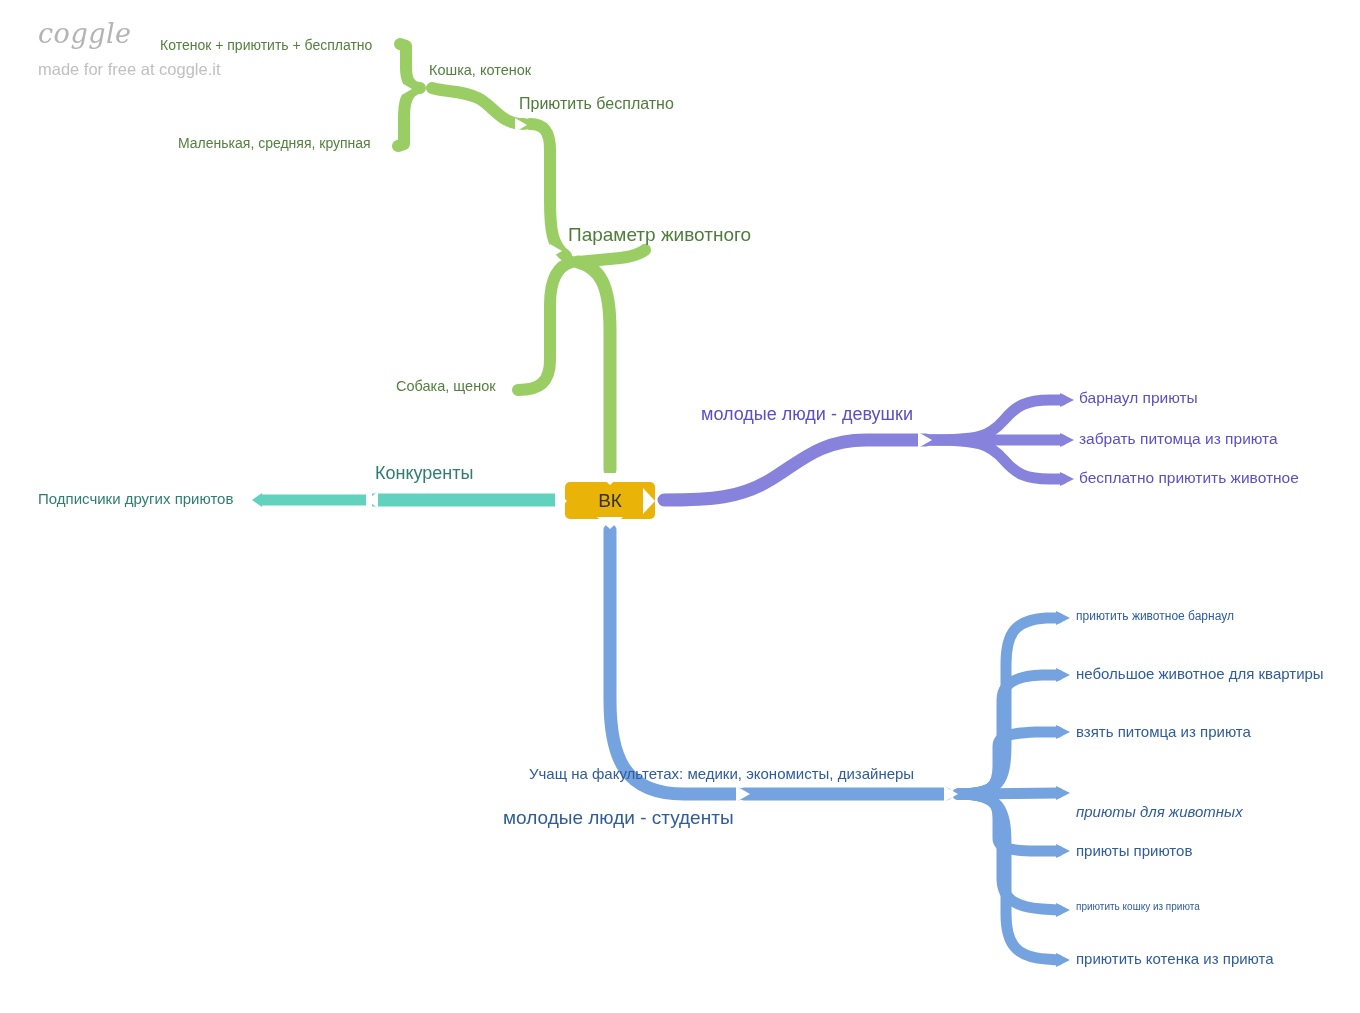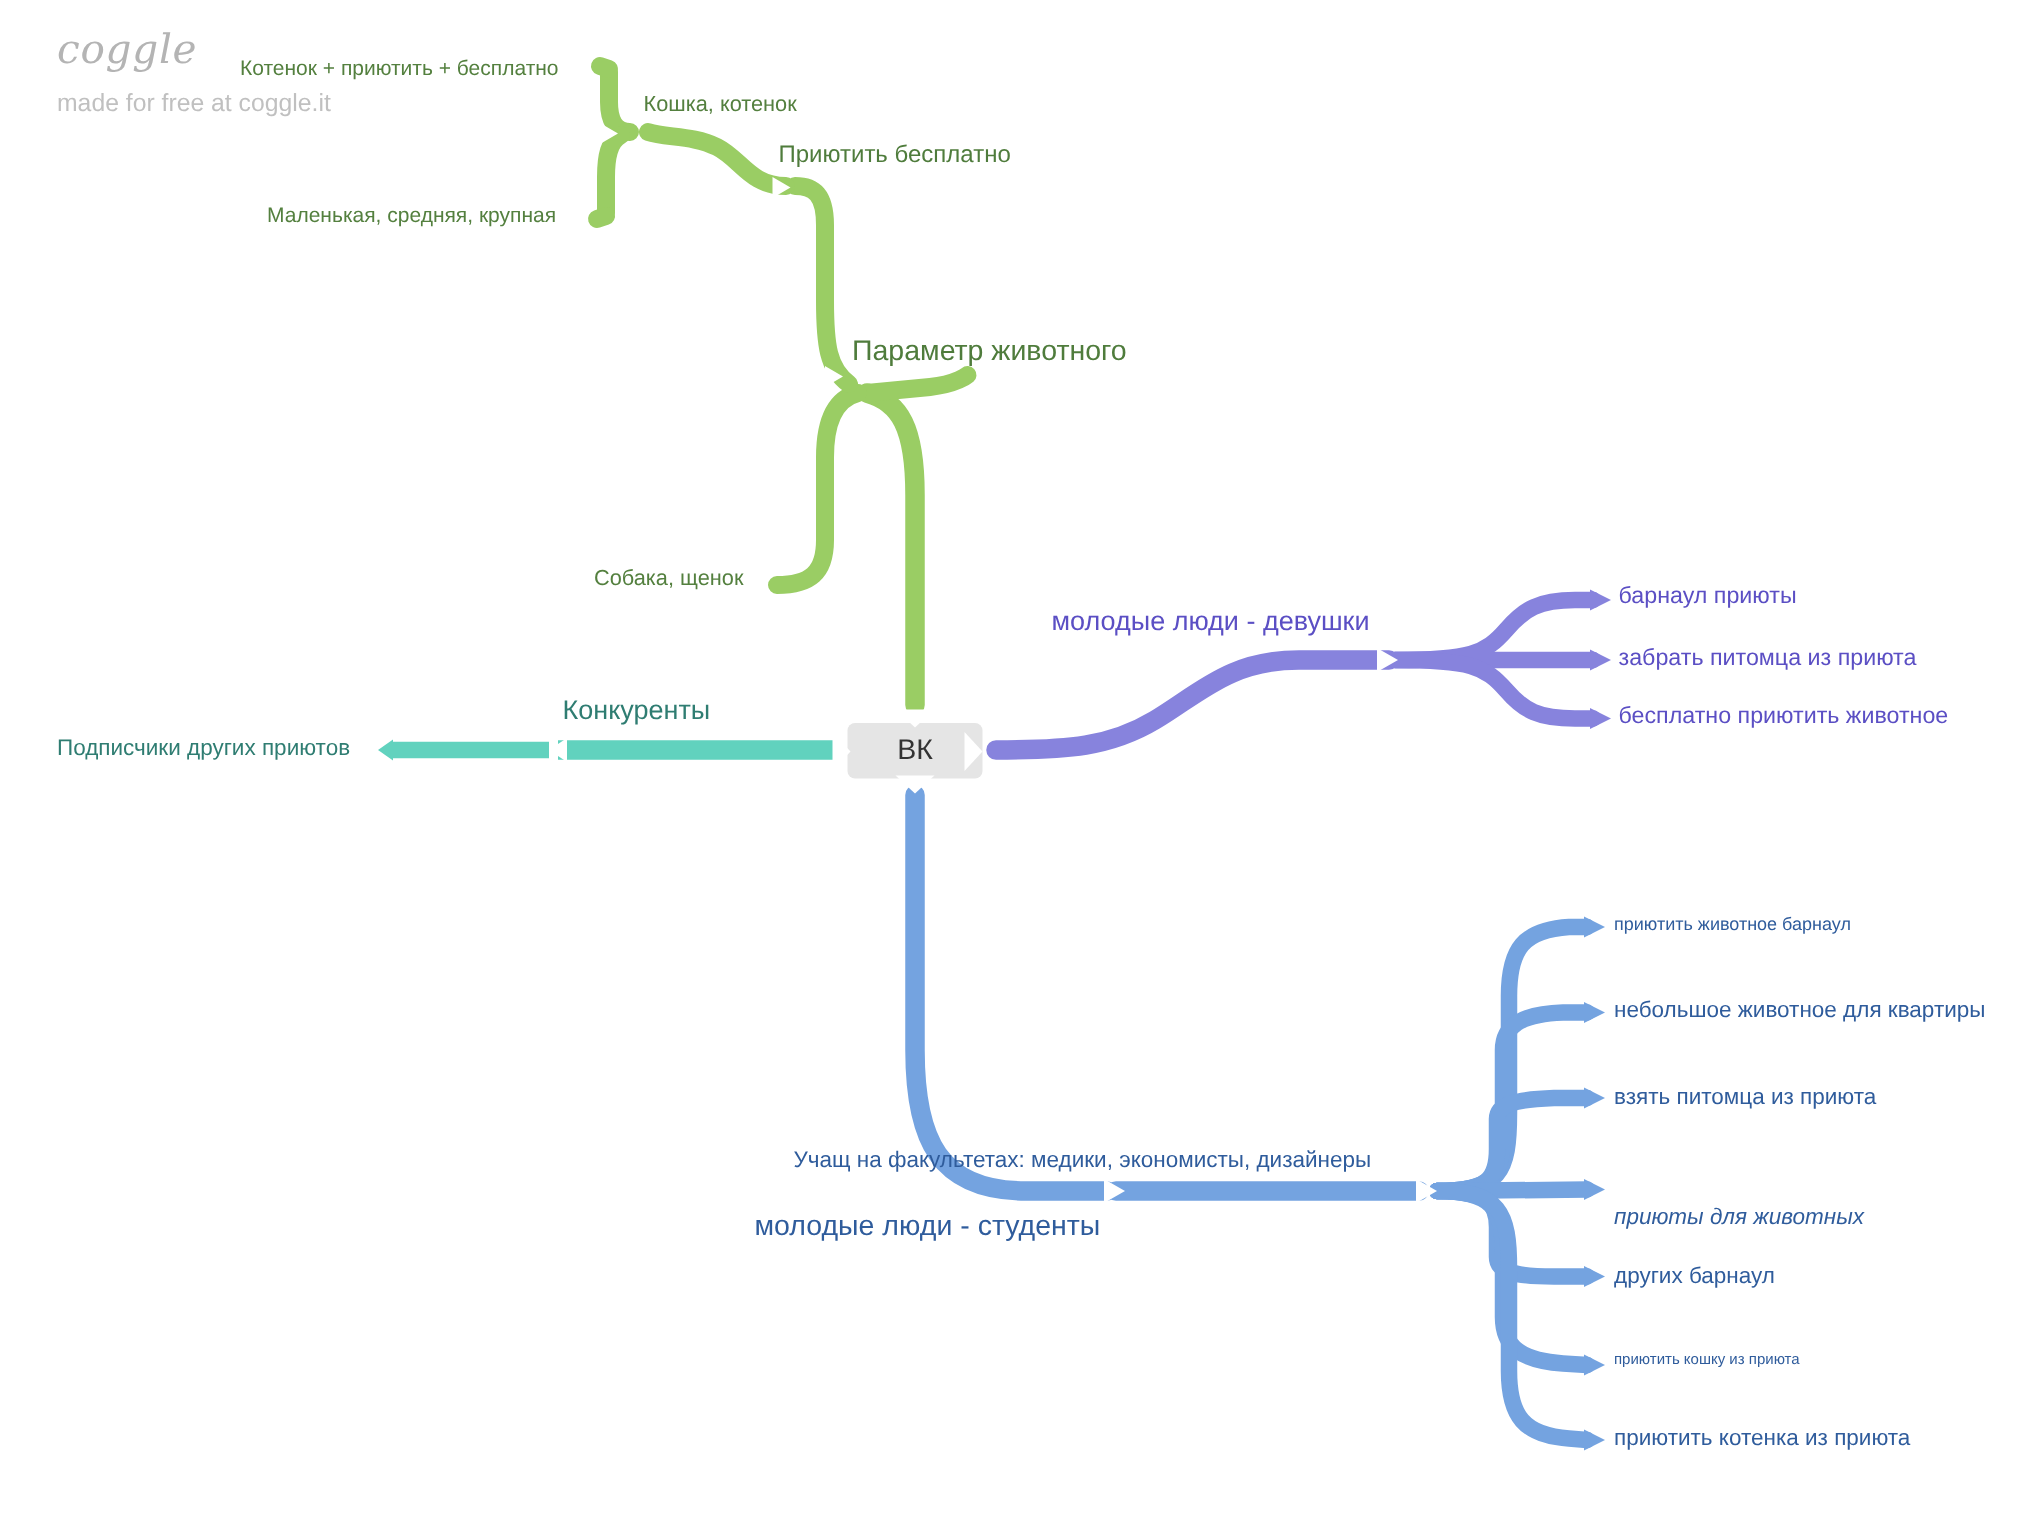--- a/index.html
+++ b/index.html
@@ -53,21 +53,21 @@
     font-size: 16.5px;
     color: #c0c0c0;
   }
   
   #root-node {
     position: absolute;
     left: 565px;
     top: 482px;
     width: 90px;
     height: 37px;
-    background: #e5e5e5;
+    background: #eab308;
     border-radius: 5px;
     display: flex;
     align-items: center;
     justify-content: center;
     font-size: 19px;
     color: #333333;
     z-index: 5;
   }
   
   .notch {
@@ -213,19 +213,19 @@
   <div class="lbl t-blue" style="left:503px; top:808px; font-size:19px;">молодые люди - студенты</div>
 
   <div class="lbl t-blue" style="left:1076px; top:610px; font-size:12px;">приютить животное барнаул</div>
 
   <div class="lbl t-blue" style="left:1076px; top:666px; font-size:15px;">небольшое животное для квартиры</div>
 
   <div class="lbl t-blue" style="left:1076px; top:724px; font-size:15px;text-align:right;">взять питомца из приюта</div>
 
   <div class="lbl t-blue" style="left:1076px; top:804px; font-size:15px;font-style:italic;">приюты для животных</div>
 
-  <div class="lbl t-blue" style="left:1076px; top:843px; font-size:15px;">других барнаул</div>
+  <div class="lbl t-blue" style="left:1076px; top:843px; font-size:15px;">приюты приютов</div>
 
   <div class="lbl t-blue" style="left:1076px; top:902px; font-size:10px;">приютить кошку из приюта</div>
 
   <div class="lbl t-blue" style="left:1076px; top:951px; font-size:15px;">приютить котенка из приюта</div>
 
 </div>
 
 </body></html>

